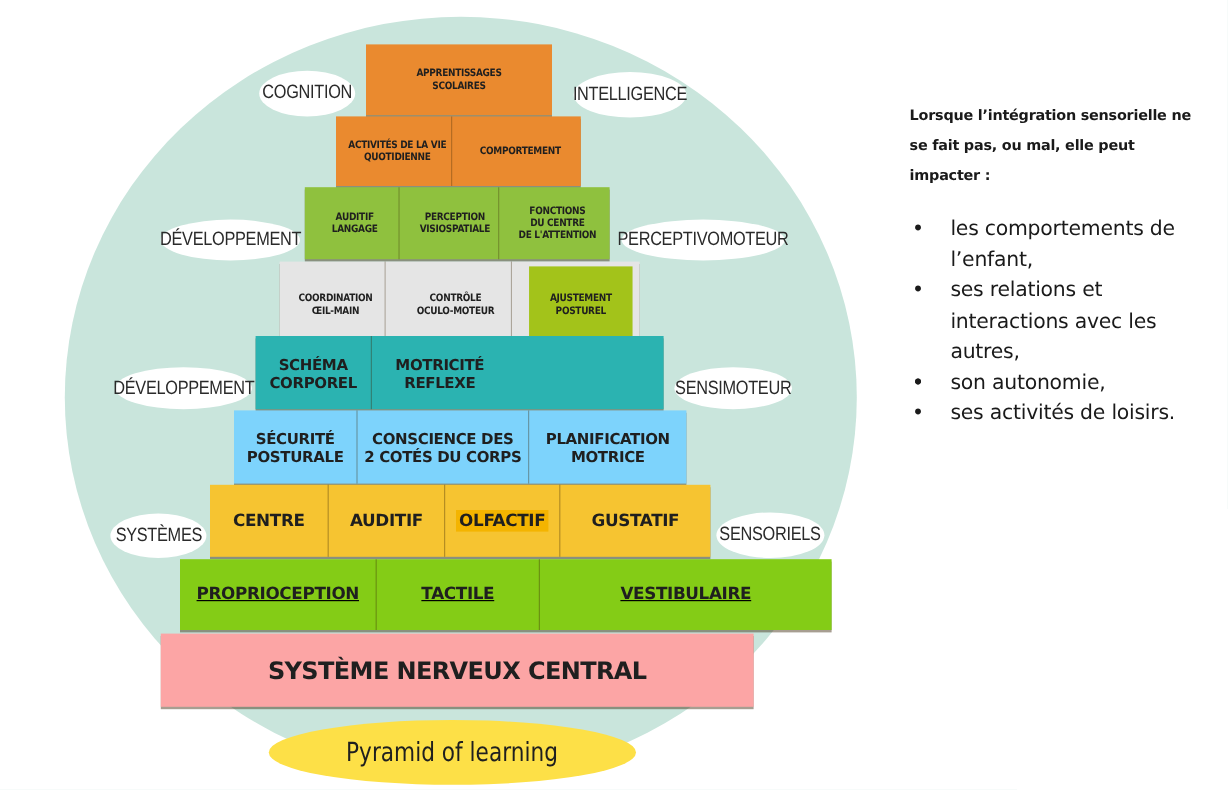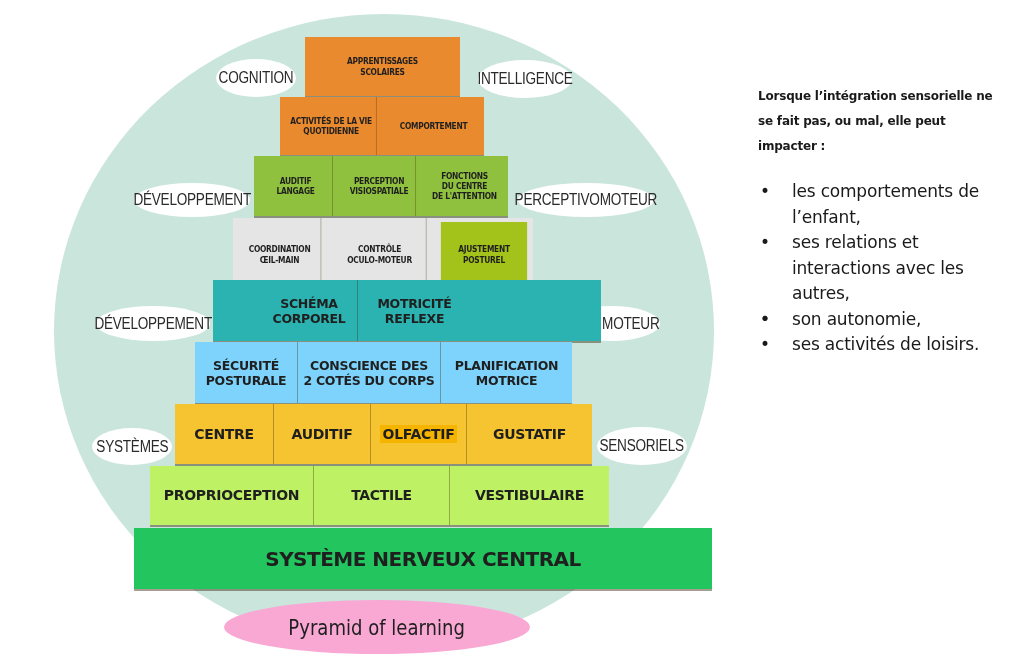--- a/index.html
+++ b/index.html
@@ -18,21 +18,21 @@
   .md { font-size: 12.5px; }
   .lg { font-size: 14px; }
   .xl { font-size: 20px; letter-spacing: -0.5px; }
   .hl { display: inline-block; padding: 1px 3px; }
   .pill { position: absolute; background: #ffffff; border-radius: 50%;
           display: flex; align-items: center; justify-content: center;
           font-family: "Liberation Sans", sans-serif; font-size: 16px; color: #2a2a2a;
           letter-spacing: -0.3px; transform-origin: center; }
   .pill span { display: inline-block; transform: scaleX(0.85); }
   .title-pill { position: absolute; left: 224px; top: 600px; width: 306px; height: 54px;
-                background: #f9a8d4; border-radius: 50%; display: flex; align-items: center;
+                background: #fde047; border-radius: 50%; display: flex; align-items: center;
                 justify-content: center; }
   .title-pill span { font-family: "DejaVu Sans", sans-serif; font-size: 22px; color: #1f1f1f;
                      transform: scaleX(0.82); display: inline-block; }
   .side { position: absolute; left: 758px; top: 84px; width: 250px; color: #1a1a1a;
           font-family: "DejaVu Sans", sans-serif; }
   .side h2 { margin: 0; font-size: 12px; font-weight: bold; line-height: 25px; letter-spacing: -0.2px; }
   .side ul { list-style: none; margin: 20px 0 0 0; padding: 0; }
   .side li { position: relative; padding-left: 34px; font-size: 17px; line-height: 25.5px; letter-spacing: -0.2px; }
   .side li .bullet { position: absolute; left: 2px; top: 0; }
 </style>
@@ -89,21 +89,21 @@
 
 <div class="row" style="left:233px;top:218px;width:300px;height:73px;background:#e5e5e5;">
   <div class="block sm" style="flex:0 0 94px;">COORDINATION
 ŒIL-MAIN</div>
   <div class="block sm" style="flex:0 0 106px;">CONTRÔLE
 OCULO-MOTEUR</div>
   <div class="block sm" style="background:#a3c31a;margin:4px 0 4px 2px;">AJUSTEMENT
 POSTUREL</div>
 </div>
 
-<div class="row" style="left:213px;top:280px;width:340px;height:61px;background:#2bb3b1;padding-left:48px;">
+<div class="row" style="left:213px;top:280px;width:340px;height:61px;background:#2bb3b1;">
   <div class="block md" style="flex:0 0 97px;">SCHÉMA
 CORPOREL</div>
   <div class="block md" style="flex:0 0 113px;">MOTRICITÉ
 REFLEXE</div>
 </div>
 
 <div class="row" style="left:195px;top:342px;width:377px;height:61px;background:#7dd3fc;">
   <div class="block md" style="flex:0 0 103px;">SÉCURITÉ
 POSTURALE</div>
   <div class="block md" style="flex:0 0 143px;">CONSCIENCE DES
@@ -112,27 +112,27 @@
 MOTRICE</div>
 </div>
 
 <div class="row" style="left:175px;top:404px;width:417px;height:60px;background:#f6c431;">
   <div class="block lg" style="flex:0 0 99px;">CENTRE</div>
   <div class="block lg" style="flex:0 0 97px;">AUDITIF</div>
   <div class="block lg" style="flex:0 0 96px;"><span class="hl" style="background:#f4b400;">OLFACTIF</span></div>
   <div class="block lg">GUSTATIF</div>
 </div>
 
-<div class="row" style="left:150px;top:466px;width:459px;height:59px;background:#bef264;">
+<div class="row" style="left:150px;top:466px;width:543px;height:59px;background:#84cc16;text-decoration:underline;">
   <div class="block lg" style="flex:0 0 164px;">PROPRIOCEPTION</div>
   <div class="block lg" style="flex:0 0 136px;">TACTILE</div>
   <div class="block lg">VESTIBULAIRE</div>
 </div>
 
-<div class="row" style="left:134px;top:528px;width:578px;height:61px;background:#22c55e;">
+<div class="row" style="left:134px;top:528px;width:494px;height:61px;background:#fca5a5;">
   <div class="block xl">SYSTÈME NERVEUX CENTRAL</div>
 </div>
 
 <div class="title-pill">
     <span>Pyramid of learning</span>
   </div>
 
 <div class="side">
   <h2>Lorsque l’intégration sensorielle ne se fait pas, ou mal, elle peut impacter :</h2>
   <ul>

